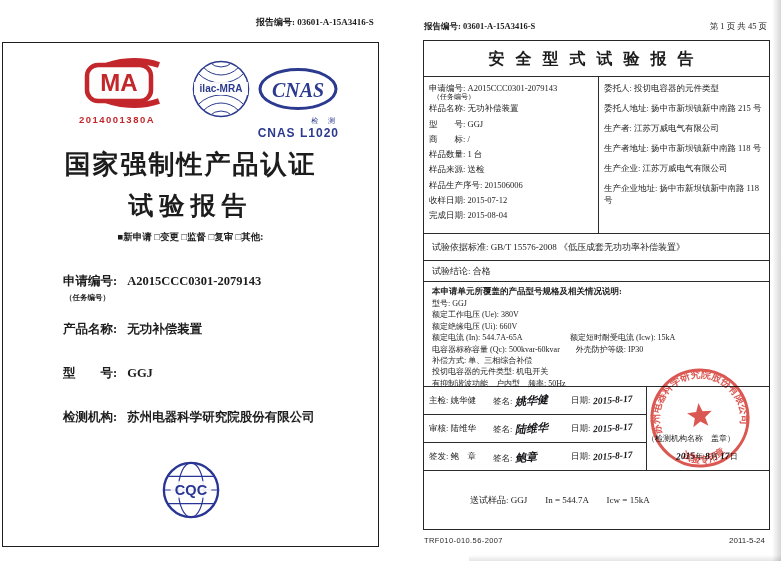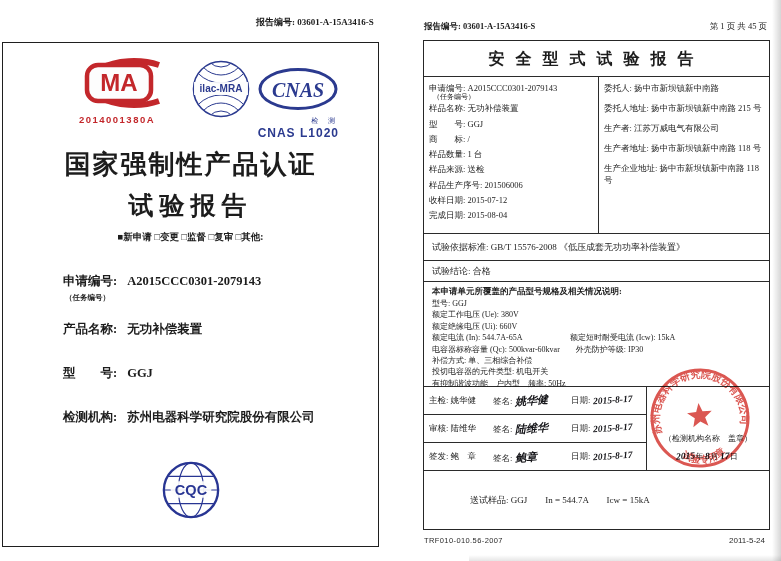--- a/index.html
+++ b/index.html
@@ -49,21 +49,21 @@
   .rp-coverage .cl{line-height:11.4px;}
   .rp-signoff{top:346px;height:84px;display:flex;}
   .so-l{width:223px;box-sizing:border-box;border-right:1.3px solid #2b2b2b;}
   .so-row{height:28px;box-sizing:border-box;border-bottom:1.2px solid #2b2b2b;
           display:flex;align-items:center;padding:0 5px;font-size:8.5px;}
   .so-row:last-child{border-bottom:none;}
   .so-role{width:64px;}
   .so-sig{width:78px;}
   .so-date{flex:1;}
   .so-r{flex:1;position:relative;font-size:8px;}
-  .so-cap{position:absolute;left:0;top:46px;width:100%;text-align:center;}
+  .so-cap{position:absolute;left:0;top:46px;width:100%;text-align:left;}
   .so-dateline{position:absolute;left:0;top:64px;width:100%;text-align:center;letter-spacing:2px;}
   .hand{display:inline-block;font-style:italic;font-weight:bold;font-size:11px;
         transform:rotate(-4deg);color:#16161a;letter-spacing:0;}
   .hand.sm{font-size:9.5px;}
   .rp-remark{top:430px;height:58px;display:flex;border-bottom:none;}
   .rm-l{width:40px;box-sizing:border-box;border-right:1.3px solid #2b2b2b;
         display:flex;align-items:center;justify-content:center;font-size:9px;}
   .rm-v{flex:1;display:flex;align-items:center;padding-left:46px;font-size:9px;}
   .stamp{left:648px;top:366px;opacity:.88;mix-blend-mode:multiply;transform:rotate(-6deg);}
   .rp-foot-l{left:424px;top:536px;font-size:7.5px;letter-spacing:.4px;
@@ -166,24 +166,25 @@
         <div>样品名称: 无功补偿装置</div>
         <div>型　　号: GGJ</div>
         <div>商　　标: /</div>
         <div>样品数量: 1 台</div>
         <div>样品来源: 送检</div>
         <div>样品生产序号: 201506006</div>
         <div>收样日期: 2015-07-12</div>
         <div>完成日期: 2015-08-04</div>
       </div>
       <div class="rp-info-r">
-        <div>委托人: 扬中市新坝镇新中南路</div>
+        <div>委托人: 投切电容器的元件类型</div>
         <div>委托人地址: 扬中市新坝镇新中南路 215 号</div>
         <div>生产者: 江苏万威电气有限公司</div>
         <div>生产者地址: 扬中市新坝镇新中南路 118 号</div>
+        <div>生产企业: 江苏万威电气有限公司</div>
         <div>生产企业地址: 扬中市新坝镇新中南路 118 号</div>
       </div>
     </div>
 
     <div class="rp-row rp-standard">试验依据标准: GB/T 15576-2008 《低压成套无功功率补偿装置》</div>
     <div class="rp-row rp-conclusion">试验结论: 合格</div>
 
     <div class="rp-row rp-coverage">
       <div class="rp-cov-title">本申请单元所覆盖的产品型号规格及相关情况说明:</div>
       <div class="cl">型号: GGJ</div>

